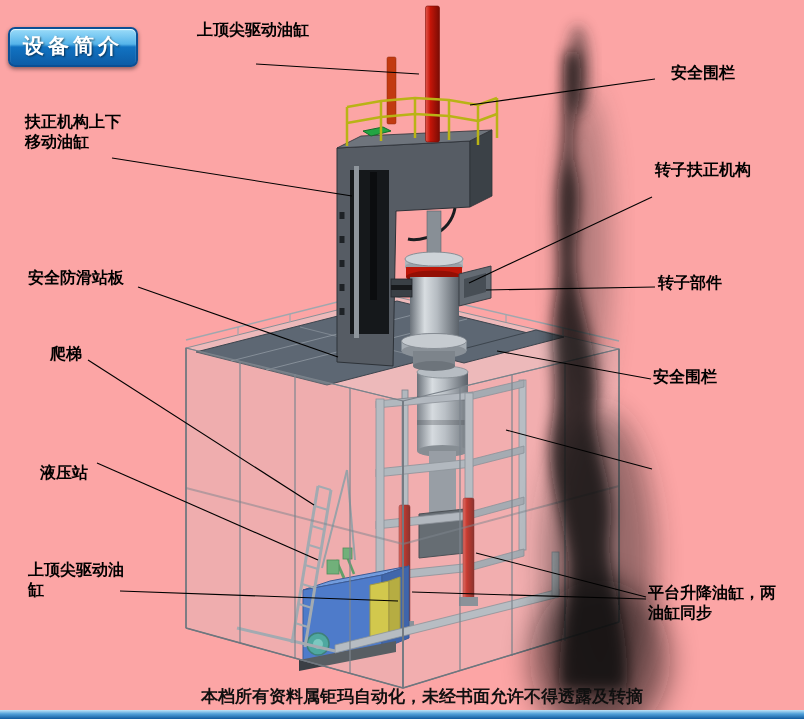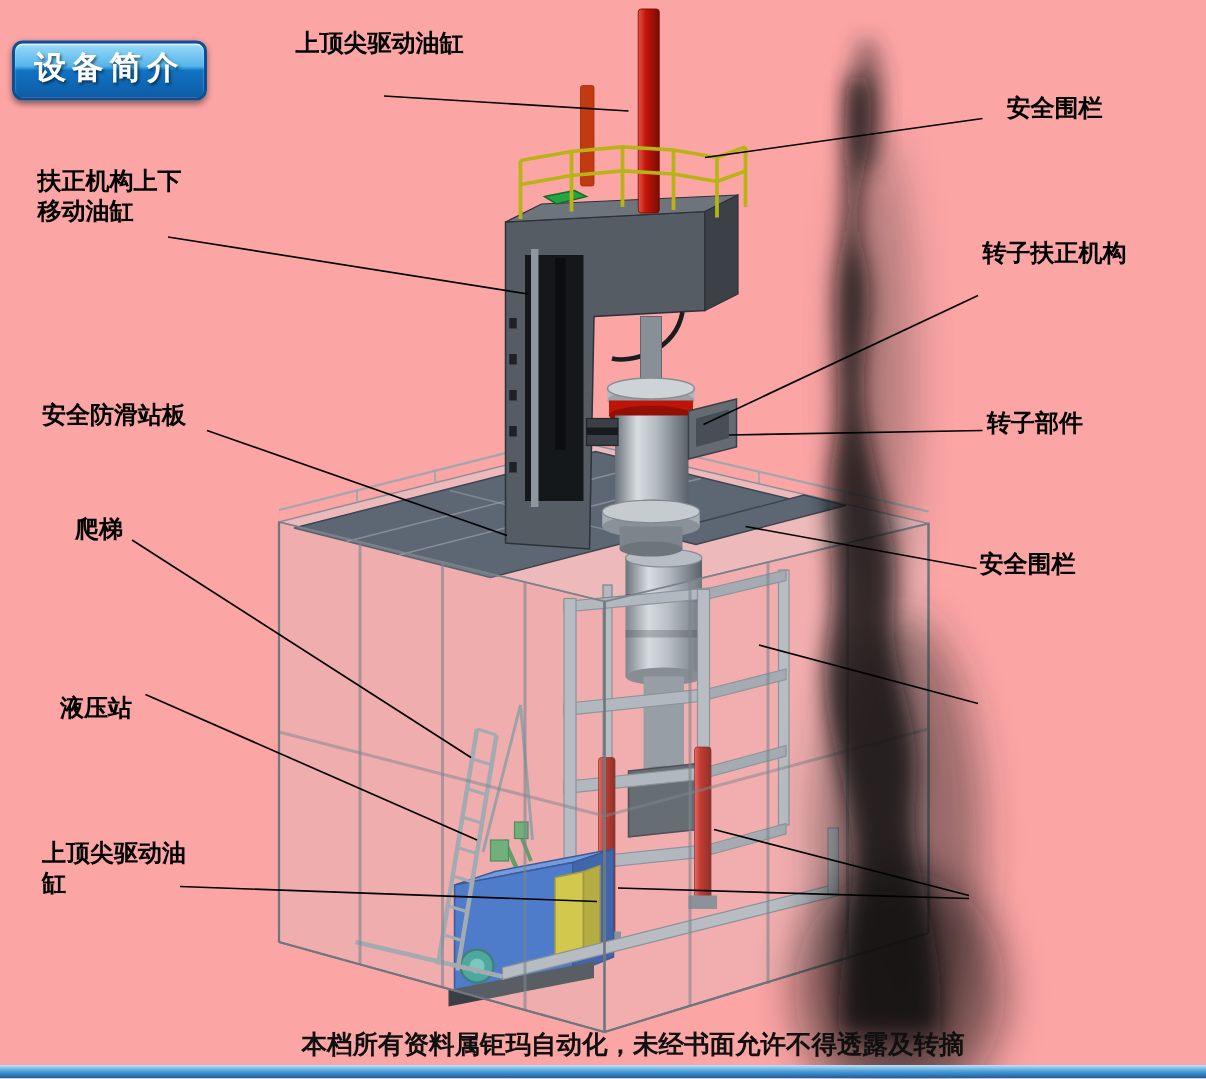--- a/index.html
+++ b/index.html
@@ -273,17 +273,18 @@
 
   <div class="lbl nowrap" style="left:50px; top:344px;">爬梯</div>
 
   <div class="lbl nowrap" style="left:653px; top:367px;">安全围栏</div>
 
   <div class="lbl nowrap" style="left:40px; top:448px;margin-top:15px;">液压站</div>
 
 
   <div class="lbl" style="left:28px; top:560px; width:96px;">上顶尖驱动油缸</div>
 
+  <div class="lbl" style="left:648px; top:583px; width:140px;">平台升降油缸，两油缸同步</div>
 
   <div class="copyright">本档所有资料属钜玛自动化，未经书面允许不得透露及转摘</div>
 
   <div class="bottom-bar"></div>
 </div>
 
 </body></html>

